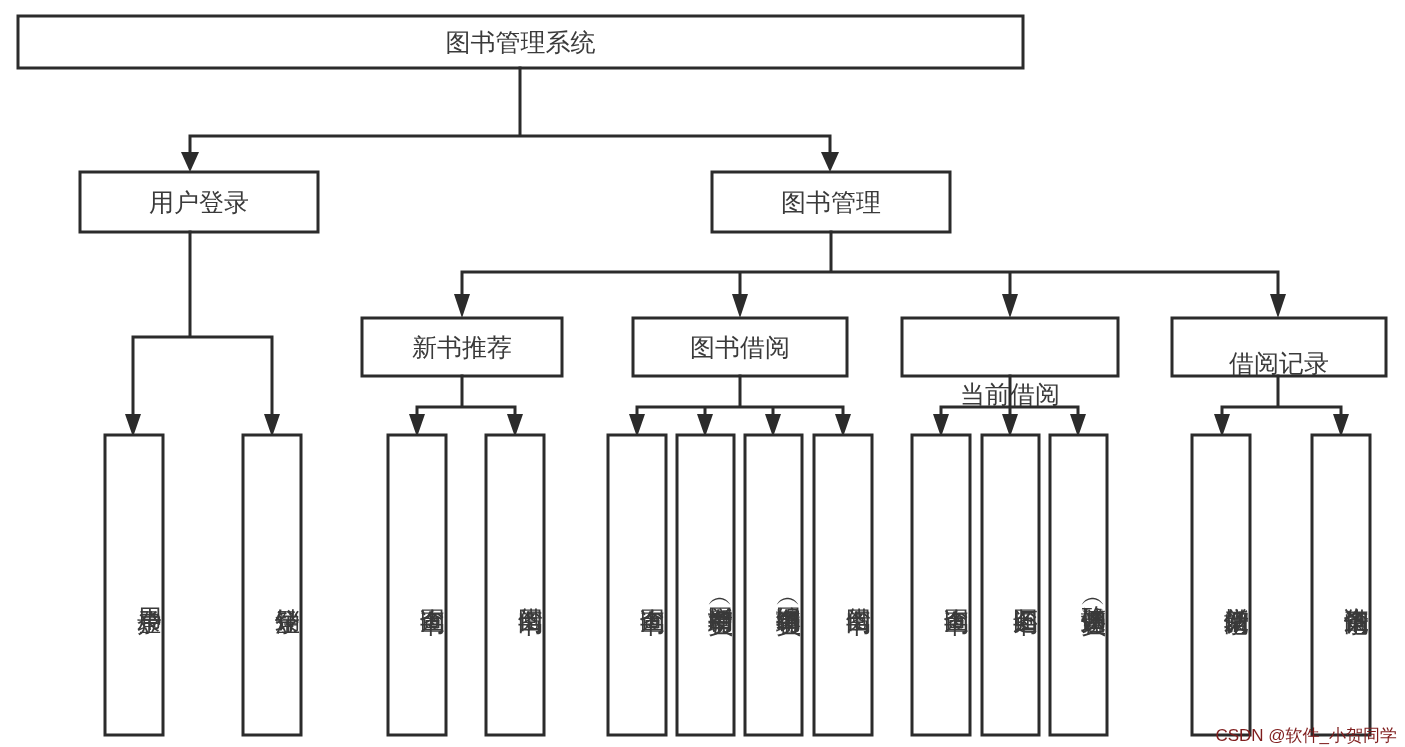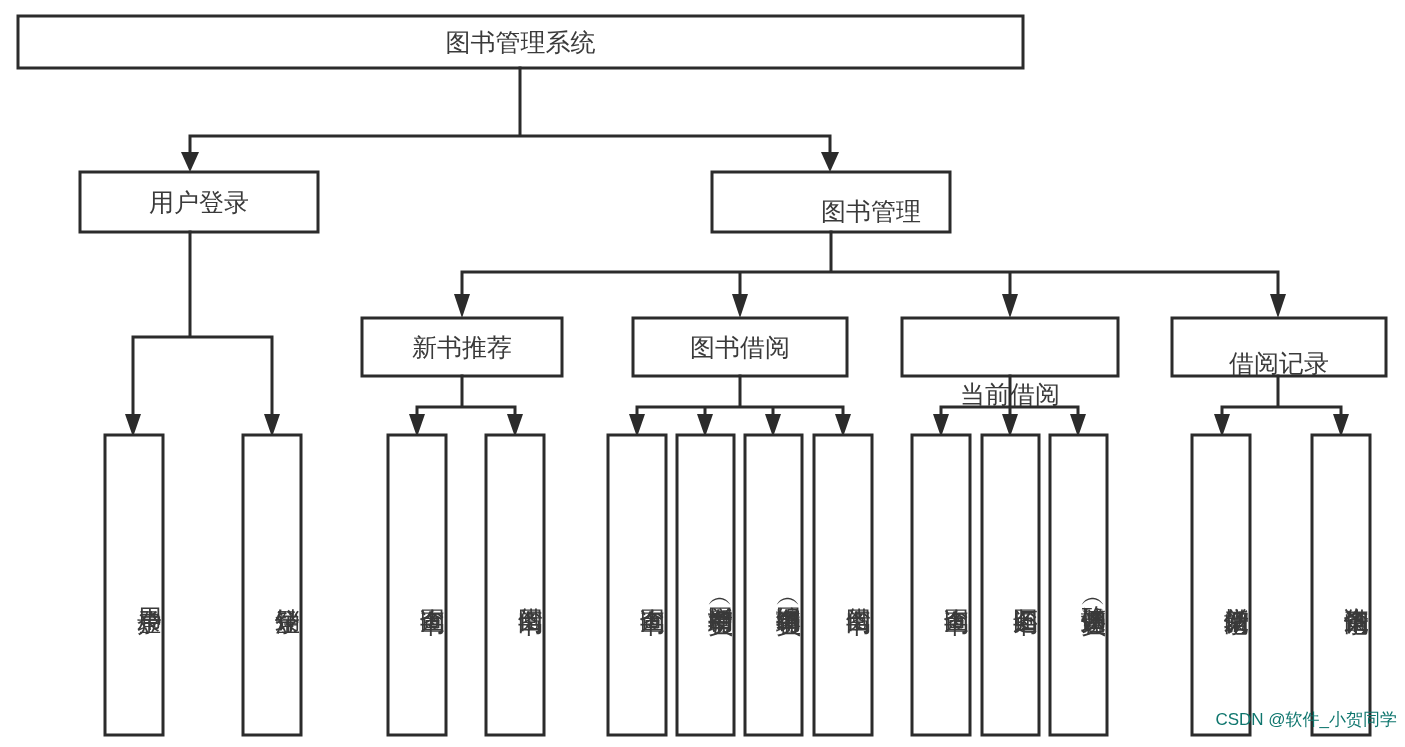--- a/index.html
+++ b/index.html
@@ -59,23 +59,23 @@
     font-size: 25px;
     align-items: flex-start;
     justify-content: center;
     padding-top: 10px;
     box-sizing: border-box;
     letter-spacing: 1px;
   }
   .watermark {
     position: absolute;
     right: 8px;
-    bottom: 16px;
+    bottom: 0;
     font-size: 17px;
-    color: #0f766e;
+    color: #7f1d1d;
     font-family: "Liberation Sans", "DejaVu Sans", sans-serif;
     white-space: nowrap;
     pointer-events: none;
   }
 </style>
 </head>
 <body>
 
 <div id="diagram-root">
 
@@ -142,21 +142,21 @@
     <rect class="node-box" x="982" y="435" width="57" height="300"></rect>
     <rect class="node-box" x="1050" y="435" width="57" height="300"></rect>
 
     <rect class="node-box" x="1192" y="435" width="58" height="300"></rect>
     <rect class="node-box" x="1312" y="435" width="58" height="300"></rect>
   </svg>
 
   <div class="node-label horiz" style="left:18px; top:16px; width:1005px; height:52px;">图书管理系统</div>
 
   <div class="node-label horiz" style="left:80px; top:172px; width:238px; height:60px;">用户登录</div>
-  <div class="node-label horiz" style="left:752px; top:172px; width:238px; height:60px;margin-top:9px;">图书管理</div>
+  <div class="node-label horiz" style="left:712px; top:172px; width:238px; height:60px;">图书管理</div>
 
   <div class="node-label horiz" style="left:362px; top:318px; width:200px; height:58px;">新书推荐</div>
   <div class="node-label horiz" style="left:633px; top:318px; width:214px; height:58px;">图书借阅</div>
   <div class="node-label horiz" style="left:902px; top:318px; width:216px; height:58px;margin-top:47px;">当前借阅</div>
   <div class="node-label horiz" style="left:1172px; top:318px; width:214px; height:58px;margin-top:16px;">借阅记录</div>
 
   <div class="node-label vert" style="left:105px; top:435px; width:58px; height:300px;">用户登录</div>
   <div class="node-label vert" style="left:243px; top:435px; width:58px; height:300px;">注销登录</div>
 
   <div class="node-label vert" style="left:388px; top:435px; width:58px; height:300px;">查询图书</div>

